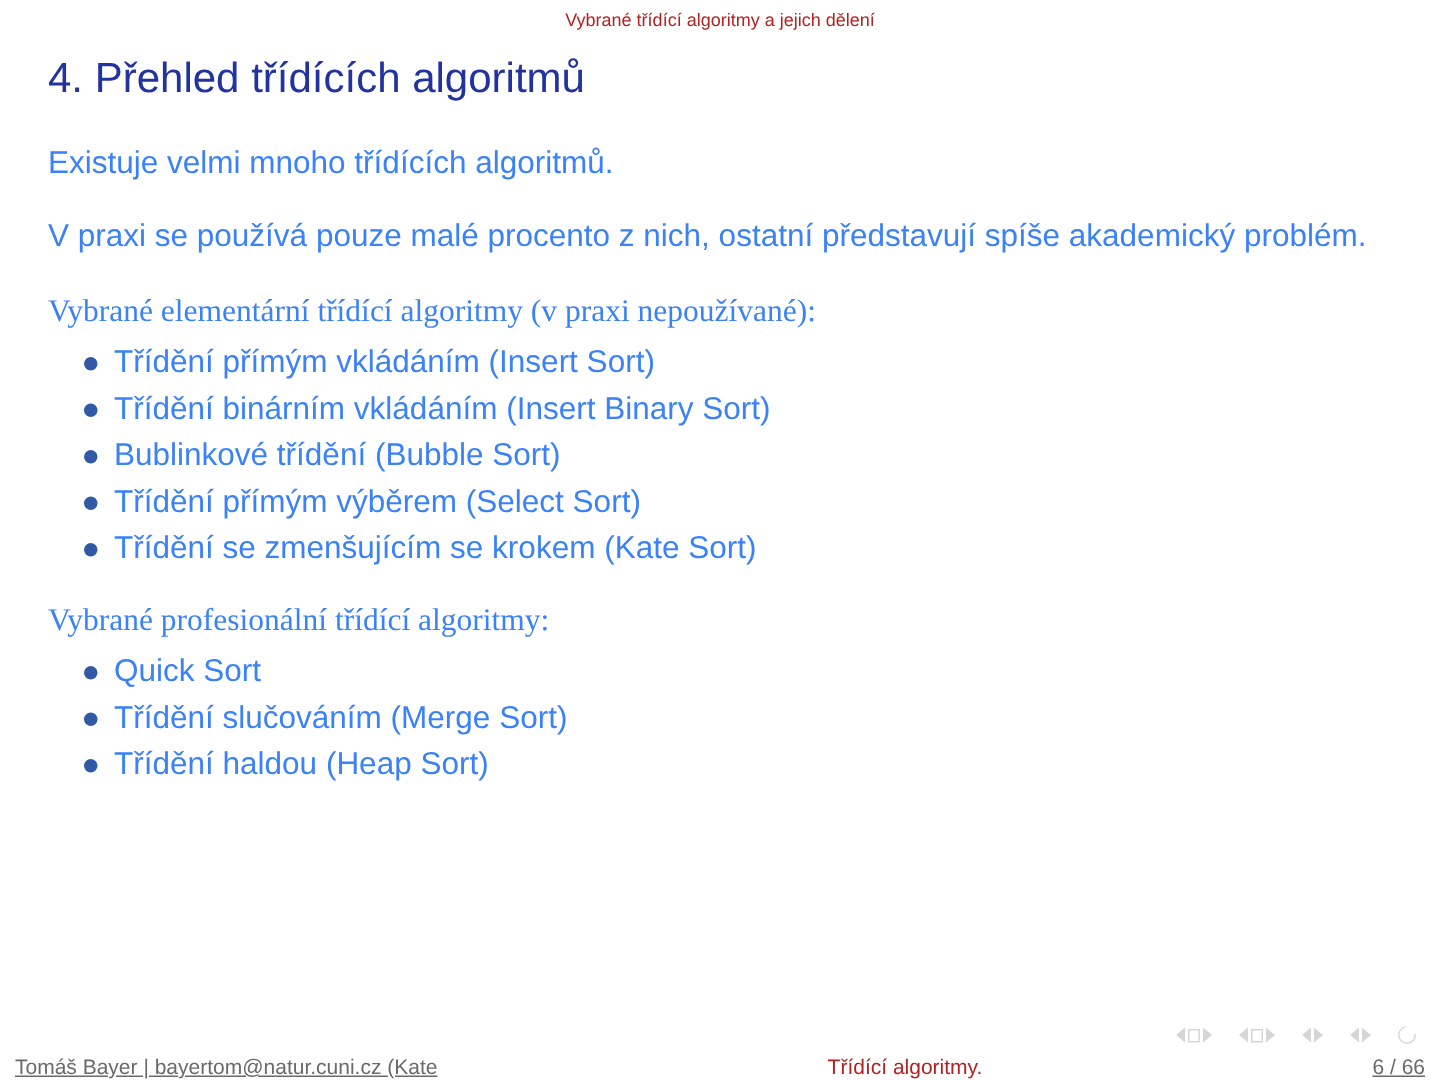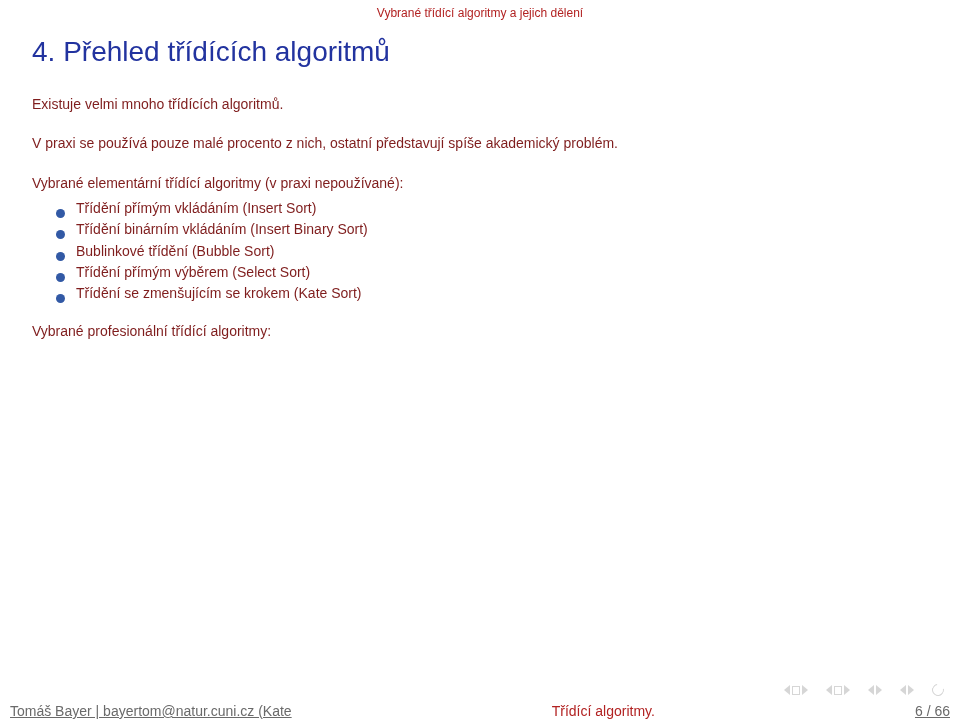--- a/index.html
+++ b/index.html
@@ -27,29 +27,30 @@
     font-weight: 400;
   }
   .slide-title {
     font-size: 28px;
     color: #22339f;
     font-weight: 400;
     margin: 12px 0 26px 0;
     line-height: 1.25;
   }
   .body {
-    font-size: 14px;
-    color: #7f1d1d;
+    font-size: 21px;
+    color: #3b82f6;
     line-height: 1.38;
   }
   .para {
     margin: 0 0 20px 0;
   }
   .list-head {
     margin: 0 0 6px 0;
+    font-family: Liberation Serif, serif;
   }
   ul.bullets {
     list-style: none;
     padding: 0;
     margin: 0 0 18px 0;
   }
   ul.bullets li {
     position: relative;
     padding-left: 44px;
     margin: 2px 0;
@@ -140,20 +141,25 @@
     <p class="list-head">Vybrané elementární třídící algoritmy (v praxi nepoužívané):</p>
     <ul class="bullets">
       <li>Třídění přímým vkládáním (Insert Sort)</li>
       <li>Třídění binárním vkládáním (Insert Binary Sort)</li>
       <li>Bublinkové třídění (Bubble Sort)</li>
       <li>Třídění přímým výběrem (Select Sort)</li>
       <li>Třídění se zmenšujícím se krokem (Kate Sort)</li>
     </ul>
 
     <p class="list-head">Vybrané profesionální třídící algoritmy:</p>
+    <ul class="bullets">
+      <li>Quick Sort</li>
+      <li>Třídění slučováním (Merge Sort)</li>
+      <li>Třídění haldou (Heap Sort)</li>
+    </ul>
   </div>
 
   <div class="nav-icons">
     <span class="nav-group">
       <span class="nav-tri left"></span>
       <span class="nav-box"></span>
       <span class="nav-tri right"></span>
     </span>
     <span class="nav-group">
       <span class="nav-tri left"></span>

